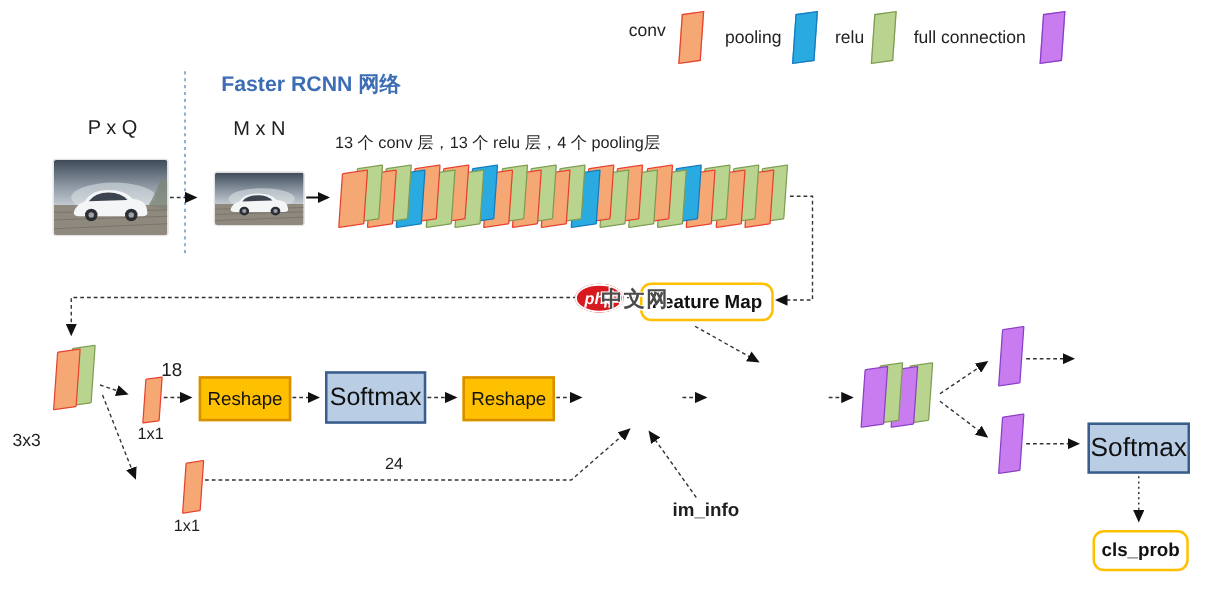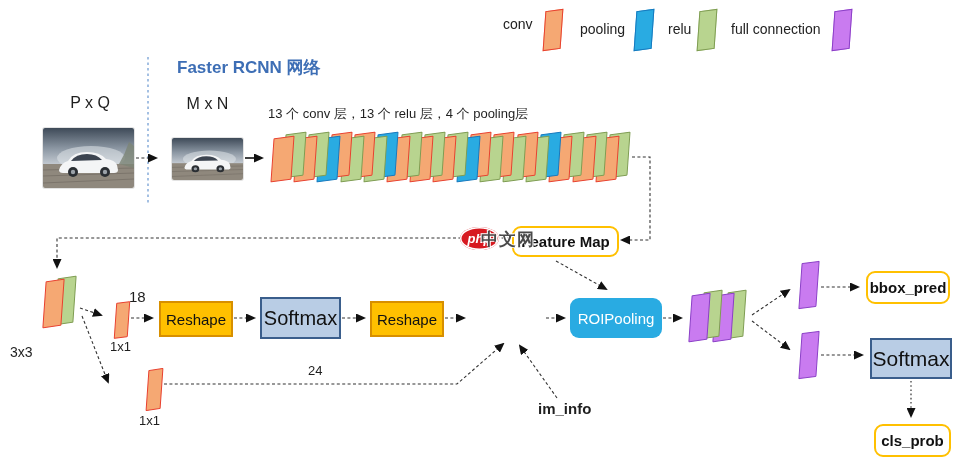--- a/index.html
+++ b/index.html
@@ -201,28 +201,26 @@
 
   <div class="card card-sm2" style="left: 147px; top: 369px; z-index: 11; background: rgb(245, 168, 115); border-color: rgb(232, 64, 47);"></div>
   <div class="lbl" style="left:139px;top:413px;font-size:13px">1x1</div>
   <div class="lbl" style="left:308px;top:363px;font-size:13px">24</div>
 
   <div class="box box-orange" style="left:159px;top:301px;width:74px;height:36px;z-index:20">Reshape</div>
   <div class="box box-blue" style="left:260px;top:297px;width:81px;height:42px;z-index:20">Softmax</div>
   <div class="box box-orange" style="left:370px;top:301px;width:74px;height:36px;z-index:20">Reshape</div>
   <div class="lbl" style="left:538px;top:400px;font-size:15px;font-weight:bold">im_info</div>
 
-  <div class="box box-cyan" style="left:570px;top:298px;width:92px;height:40px;z-index:20">ROIPooling</div>
   <div id="fc-stack" class="abs" style="left:690px;top:291px;width:62px;height:55px;z-index:10">
       <div class="card hcard" style="left: 0px; top: 3px; z-index: 200; background: rgb(201, 123, 240); border-color: rgb(138, 63, 198);"></div>
       <div class="card hcard" style="left: 12px; top: 0px; z-index: 199; background: rgb(184, 212, 143); border-color: rgb(126, 156, 82);"></div>
       <div class="card hcard" style="left: 24px; top: 3px; z-index: 198; background: rgb(201, 123, 240); border-color: rgb(138, 63, 198);"></div>
       <div class="card hcard" style="left: 36px; top: 0px; z-index: 197; background: rgb(184, 212, 143); border-color: rgb(126, 156, 82);"></div>
     </div>
 
   <div class="card card-md" style="left: 800px; top: 262px; z-index: 11; background: rgb(201, 123, 240); border-color: rgb(138, 63, 198);"></div>
   <div class="card card-md" style="left: 800px; top: 332px; z-index: 11; background: rgb(201, 123, 240); border-color: rgb(138, 63, 198);"></div>
 
-  <div class="box box-yellow" style="left:866px;top:271px;width:84px;height:33px;z-index:20">bbox_pred</div>
   <div class="box box-blue" style="left:870px;top:338px;width:82px;height:41px;z-index:20;font-size:21px">Softmax</div>
   <div class="box box-yellow" style="left:874px;top:424px;width:77px;height:33px;z-index:20">cls_prob</div>
 
 </div>
 
 </body></html>

